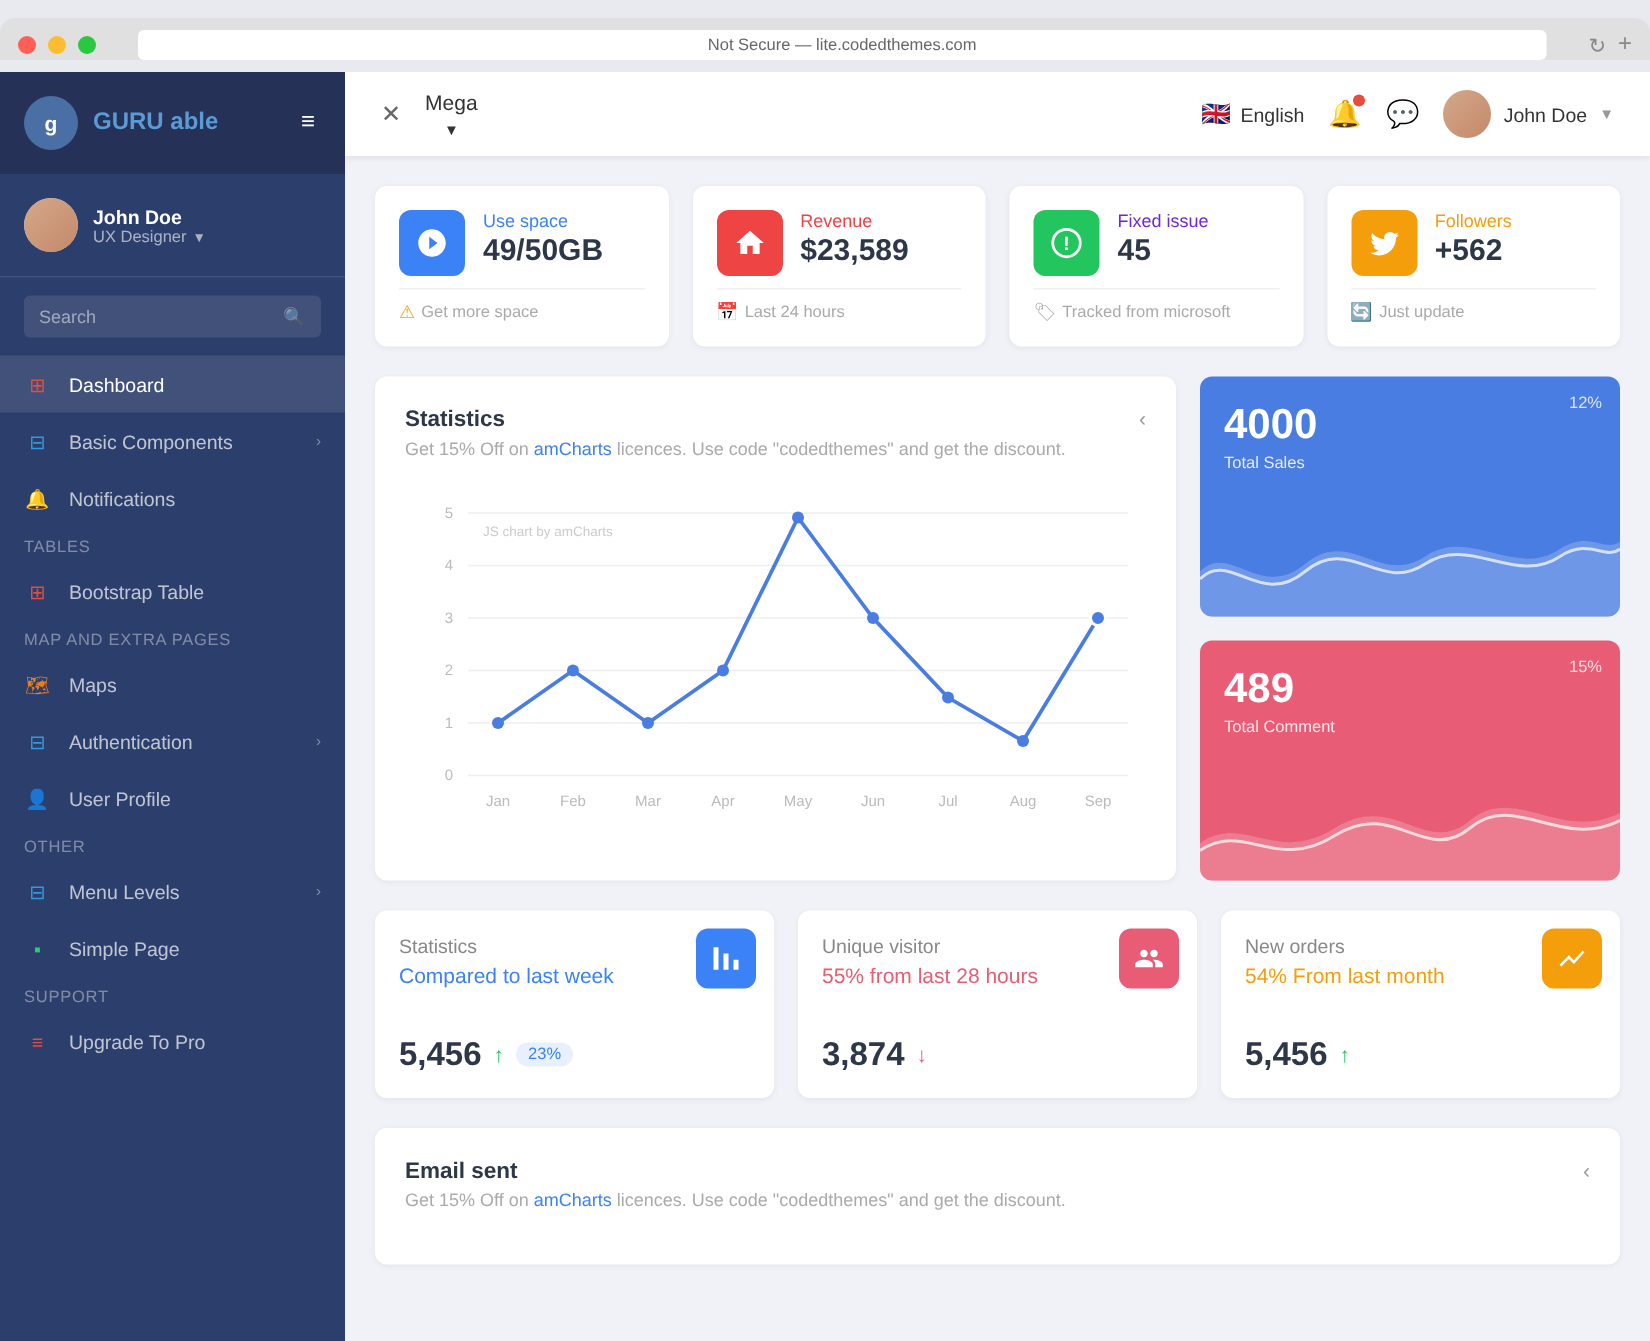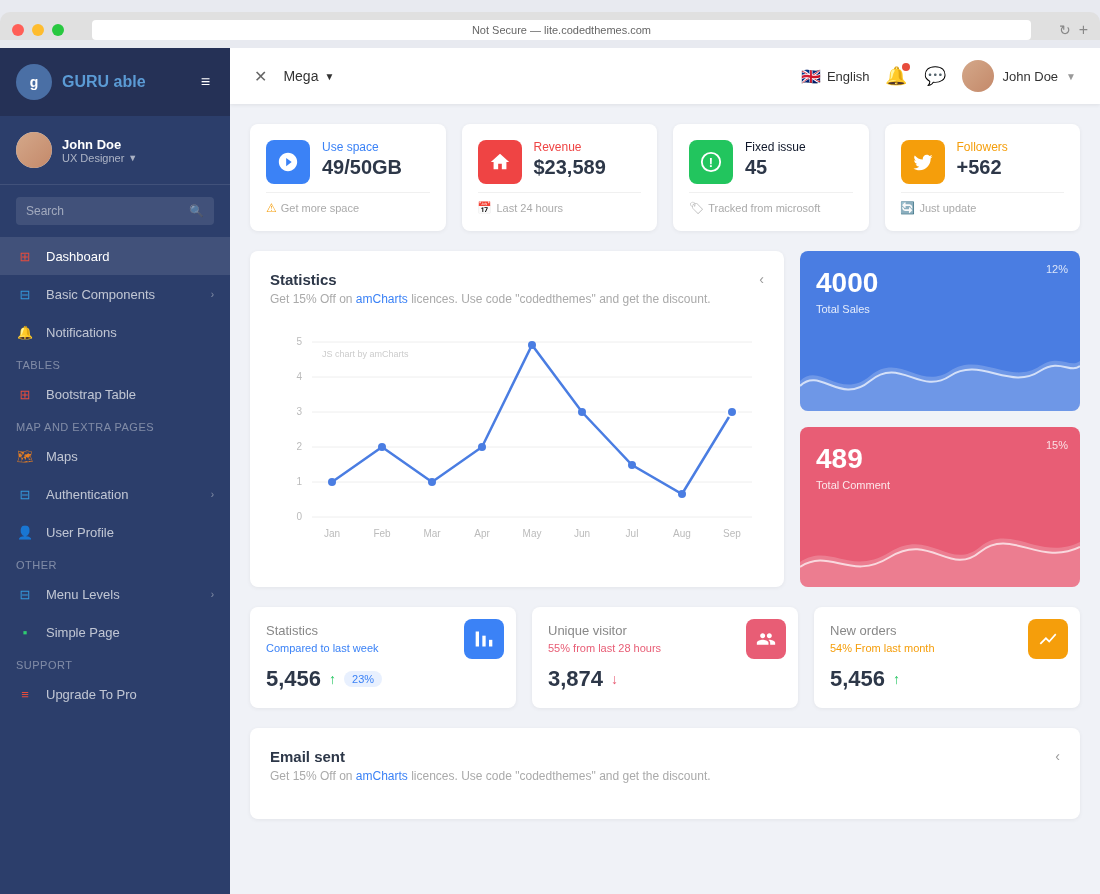--- a/index.html
+++ b/index.html
@@ -191,20 +191,21 @@
     }
     .header-toggle { font-size: 16px; color: #666; cursor: pointer; }
     .header-mega {
       display: flex;
       align-items: center;
       gap: 6px;
       font-size: 14px;
       font-weight: 500;
       color: #333;
       cursor: pointer;
+      flex-direction: column;
     }
     .header-right {
       margin-left: auto;
       display: flex;
       align-items: center;
       gap: 16px;
     }
     .header-lang { display: flex; align-items: center; gap: 6px; font-size: 13px; color: #333; cursor: pointer; }
     .flag { font-size: 16px; }
     .header-icon-btn {
@@ -260,21 +261,21 @@
     }
     .stat-icon-blue { background: #3b82f6; color: white; }
     .stat-icon-red { background: #ef4444; color: white; }
     .stat-icon-green { background: #22c55e; color: white; }
     .stat-icon-yellow { background: #f59e0b; color: white; }
 
     .stat-info { flex: 1; }
     .stat-label { font-size: 12px; color: #999; margin-bottom: 2px; }
     .stat-label.blue { color: #3b82f6; }
     .stat-label.red { color: #ef4444; }
-    .stat-label.green { color: #0f172a; }
+    .stat-label.green { color: #6d28d9; }
     .stat-label.yellow { color: #f59e0b; }
     .stat-value { font-size: 20px; font-weight: 700; color: #2d3748; }
     .stat-footer { font-size: 11px; color: #aaa; display: flex; align-items: center; gap: 4px; border-top: 1px solid #f0f0f0; padding-top: 8px; margin-top: 8px; }
     .stat-footer-icon { font-size: 12px; }
 
     
     .charts-row {
       display: grid;
       grid-template-columns: 1fr 280px;
       gap: 16px;
@@ -344,21 +345,21 @@
       display: flex;
       align-items: center;
       justify-content: center;
       font-size: 18px;
       color: white;
     }
     .bc-icon-blue { background: #3b82f6; }
     .bc-icon-red { background: #e85d75; }
     .bc-icon-yellow { background: #f59e0b; }
     .bottom-card-title { font-size: 13px; color: #888; margin-bottom: 4px; font-weight: 500; }
-    .bottom-card-subtitle { font-size: 11px; color: #3b82f6; margin-bottom: 12px; }
+    .bottom-card-subtitle { font-size: 14px; color: #3b82f6; margin-bottom: 32px; }
     .bottom-card-subtitle.red { color: #e85d75; }
     .bottom-card-subtitle.yellow { color: #f59e0b; }
     .bottom-card-value { font-size: 22px; font-weight: 700; color: #2d3748; display: flex; align-items: center; gap: 8px; }
     .value-badge {
       font-size: 11px;
       background: #e8f0fe;
       color: #3b82f6;
       padding: 2px 8px;
       border-radius: 12px;
       font-weight: 500;

